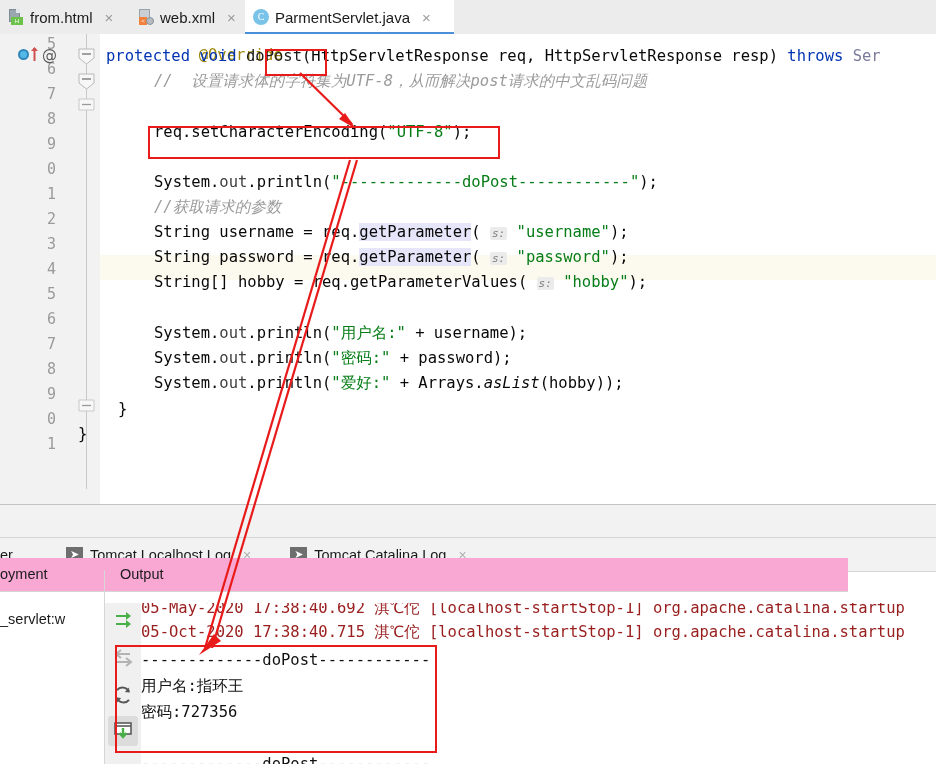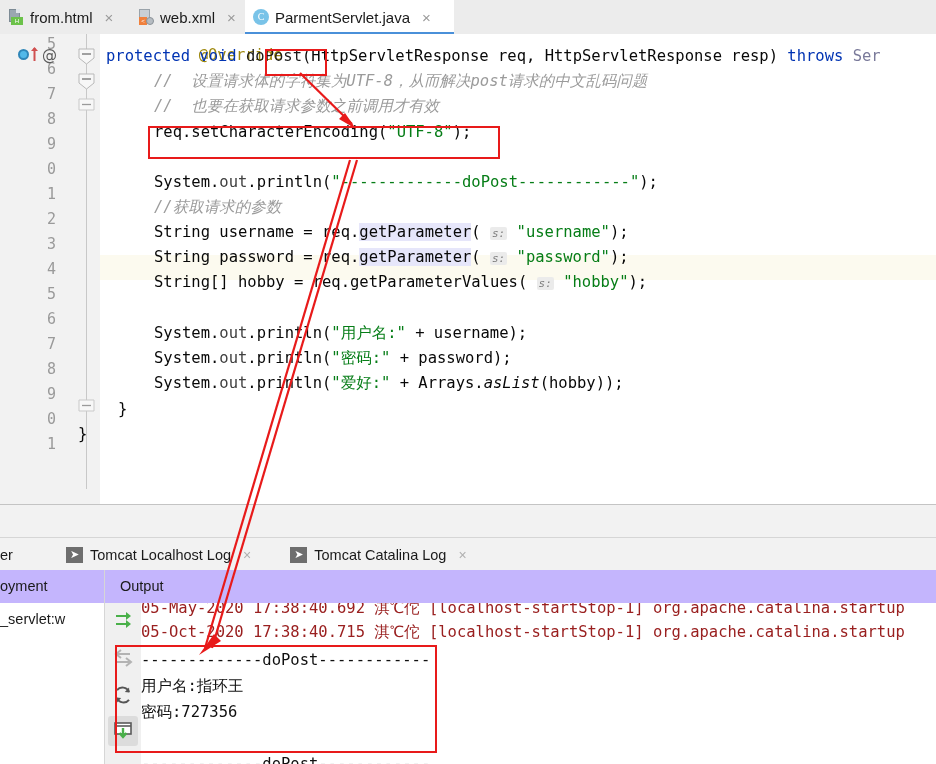--- a/index.html
+++ b/index.html
@@ -142,22 +142,22 @@
     height:2px; background:#4a90d9;
   }
   .runico {
     width:17px; height:16px; background:#6e6e6e; color:#ffffff;
     font-size:11px; line-height:16px; text-align:center;
     font-family:"DejaVu Sans", sans-serif;
   }
   .ttab .tclose { color:#b0b0b0; font-size:14px; margin-left:5px; }
 
   .subbar {
-    position:absolute; left:0; top:570px; width:936px; height:33px;
-    background:#c4b5fd; border-bottom:1px solid #d6d6d6;
+    position:absolute; left:0; top:558px; width:848px; height:33px;
+    background:#f9a8d4; border-bottom:1px solid #d6d6d6;
   }
   .subbar .lbl {
     position:absolute; font-size:14.5px; color:#1a1a1a; line-height:33px;
   }
   .subdiv {
     position:absolute; left:104px; top:570px; width:1px; height:194px;
     background:#d6d6d6;
   }
   .leftpane {
     position:absolute; left:0; top:603px; width:104px; height:161px;
@@ -282,21 +282,20 @@
     <div class="editor-body">
       <div class="cur-line-hl" style="top:221px"></div>
 
       <div class="code-line" style="top:-16px; left:24px;">
         <span class="an">@Override</span>
       </div>
 
       <div class="code-line" style="top:10px; left:6px;"><span class="k">protected</span> <span class="k">void</span> <span style="color:#1a1a1a">doPost</span>(<span>HttpServletResponse</span> <span>req,</span> <span>HttpServletResponse</span> <span>resp)</span> <span class="k">throws</span> <span style="color:#7a7a9a">Ser</span></div>
 
       <div class="code-line c" style="top:35px; left:54px;">//  设置请求体的字符集为UTF-8，从而解决post请求的中文乱码问题</div>
-      <div class="code-line c" style="top:60px; left:54px;">//  也要在获取请求参数之前调用才有效</div>
 
       <div class="code-line" style="top:86px; left:54px;">req.setCharacterEncoding(<span class="s">"UTF-8"</span>);</div>
 
       <div class="code-line" style="top:136px; left:54px;">System.<span class="fld">out</span>.println(<span class="s">"-------------doPost------------"</span>);</div>
 
       <div class="code-line c" style="top:161px; left:54px;">//获取请求的参数</div>
 
       <div class="code-line" style="top:186px; left:54px;">String username = req.<span class="paramhl">getParameter</span>( <span class="hintpill">s:</span> <span class="s">"username"</span>);</div>
 
       <div class="code-line" style="top:236px; left:54px;">String[] hobby = req.getParameterValues( <span class="hintpill">s:</span> <span class="s">"hobby"</span>);</div>

